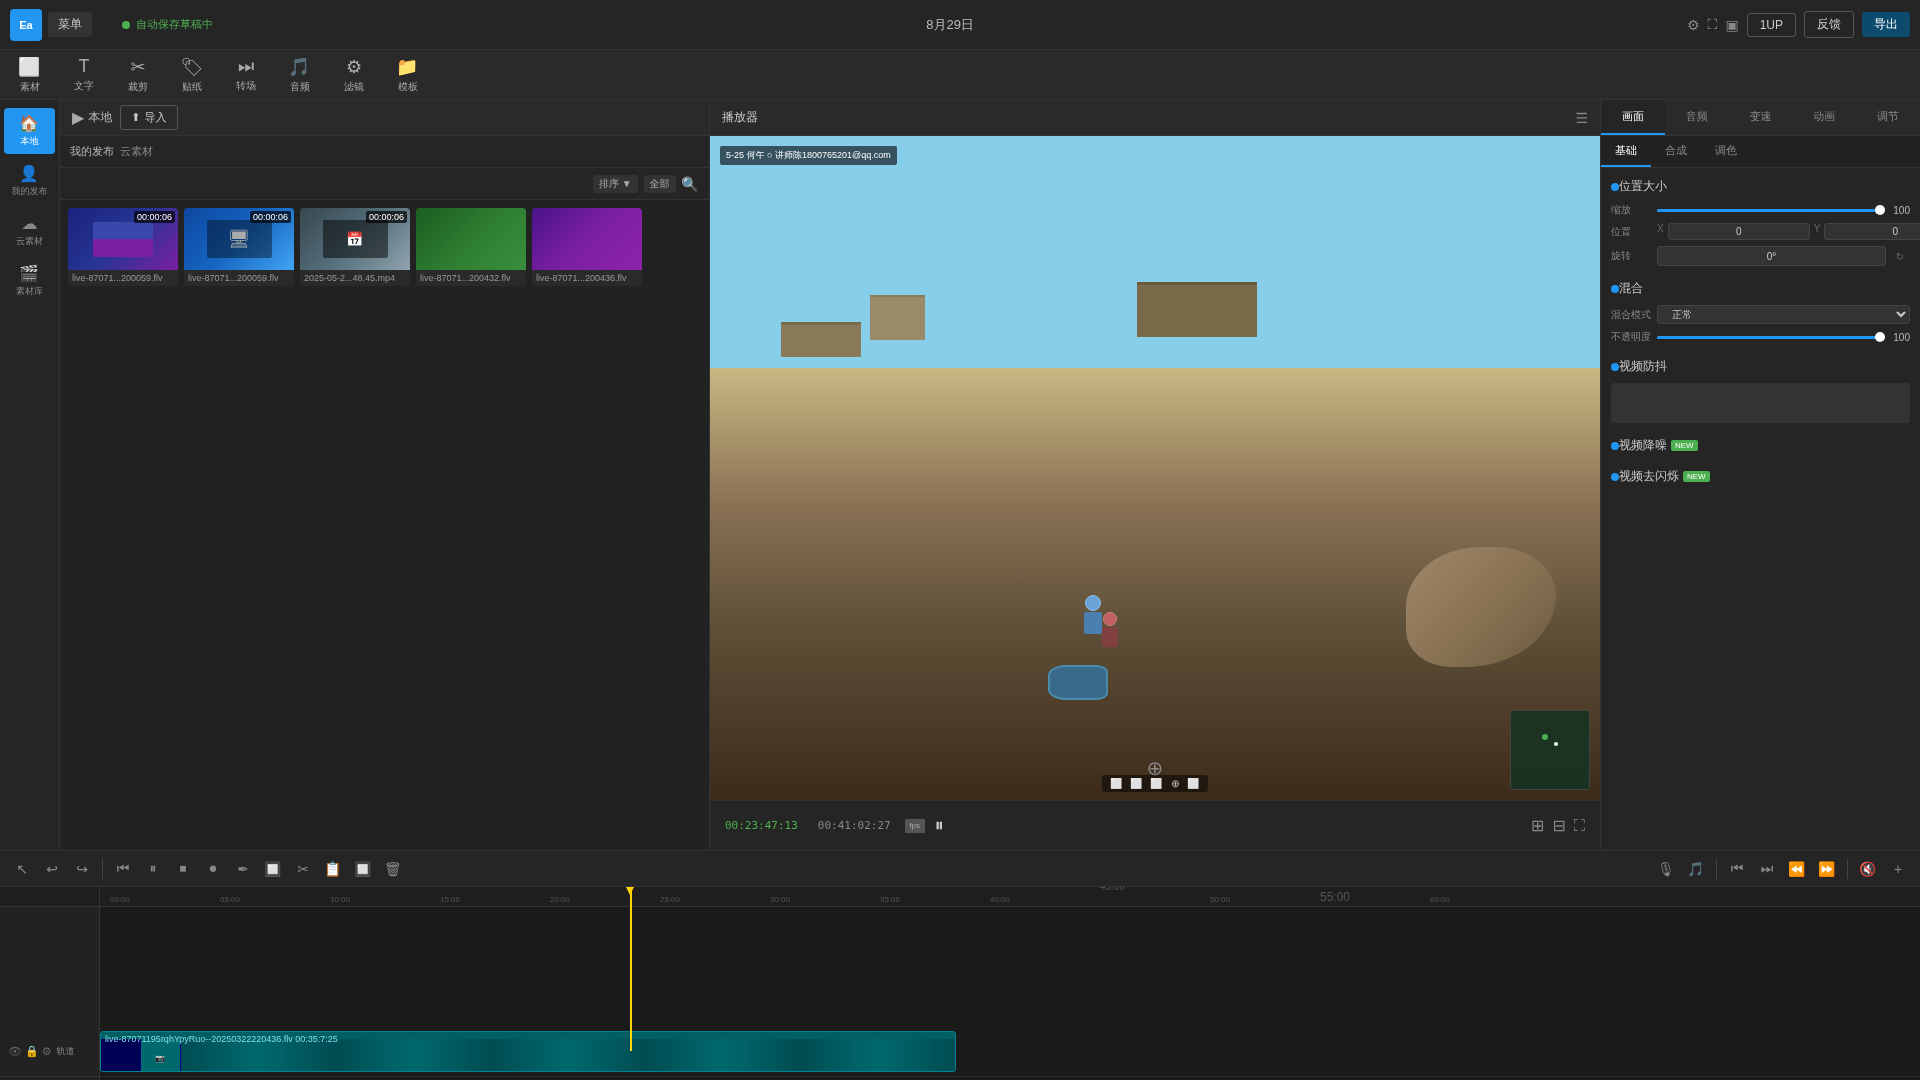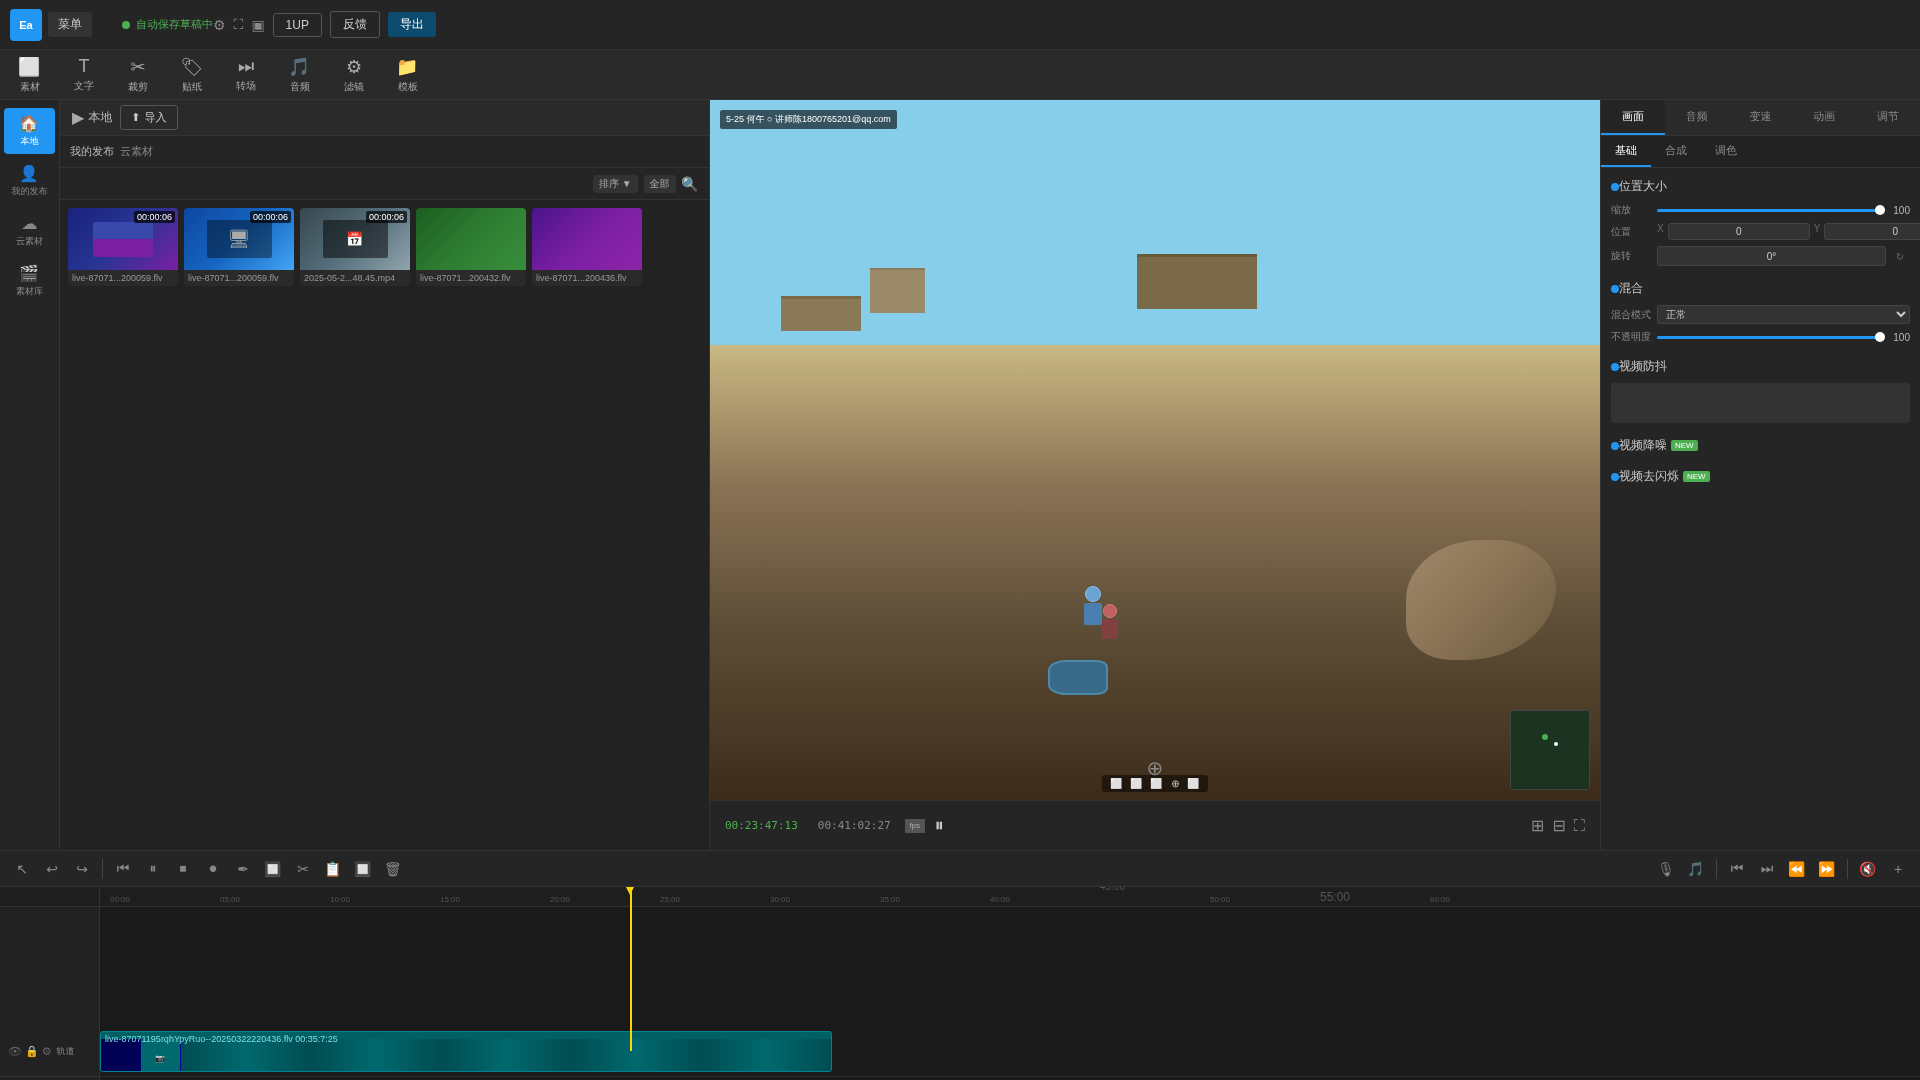--- a/index.html
+++ b/index.html
@@ -447,21 +447,21 @@
       padding: 2px 4px;
       text-align: center;
     }
     .prop-select {
       flex: 1;
       background: #333;
       border: 1px solid #444;
       border-radius: 3px;
       color: #ccc;
       font-size: 10px;
-      padding: 2px 4px;
+      padding: 2px 10px;
     }
 
     
     .timeline-area {
       height: 230px;
       background: #1a1a1a;
       border-top: 1px solid #333;
       display: flex;
       flex-direction: column;
       flex-shrink: 0;
@@ -577,20 +577,23 @@
     <div class="logo-icon">
       <span>Ea</span>
     </div>
     <div class="top-bar-menu">
       <div class="menu-item">菜单</div>
     </div>
   </div>
   <div class="top-bar-status">
     <div class="status-dot"></div>
     <span>自动保存草稿中</span>
+  </div>
+  <div class="top-bar-center">
+    <span>8月29日</span>
   </div>
   <div class="top-bar-right">
     <span style="font-size:14px; color:#888; cursor:pointer;">⚙</span>
     <span style="font-size:14px; color:#888; cursor:pointer;">⛶</span>
     <span style="font-size:14px; color:#888; cursor:pointer;">▣</span>
     <div class="top-bar-btn btn-outline">1UP</div>
     <div class="top-bar-btn btn-outline">反馈</div>
     <div class="top-bar-btn btn-green">导出</div>
   </div>
 </div>
@@ -730,20 +733,24 @@
             <div style="width:100%; height:100%; background:linear-gradient(135deg, #4a148c 0%, #7b1fa2 50%, #8e24aa 100%);"></div>
           </div>
           <div class="media-label">live-87071...200436.flv</div>
         </div>
 
       </div>
     </div>
   </div>
 
   <div class="preview-panel">
+    <div class="preview-header">
+      <span>播放器</span>
+      <span style="font-size:14px; color:#888; cursor:pointer;">☰</span>
+    </div>
 
     <div class="preview-viewport">
       <div class="video-placeholder">
 
         <div style="width:100%; height:100%; background: linear-gradient(180deg, #87CEEB 0%, #87CEEB 35%, #c8b882 35%, #8B7355 55%, #5D4E37 75%, #3D2B1A 100%); position:relative;">
 
           <div style="position:absolute; top:10px; left:10px; background:rgba(0,0,0,0.6); padding:3px 6px; border-radius:2px; font-size:9px; color:#fff; white-space:nowrap;">5-25 何午 ○ 讲师陈1800765201@qq.com</div>
 
           <div style="position:absolute; top:28%; left:8%; width:80px; height:35px; background:#8a7a5a; border-top:3px solid #7a6a4a;"></div>
           <div style="position:absolute; top:24%; left:18%; width:55px; height:45px; background:#9a8a6a; border-top:2px solid #8a7a5a;"></div>
@@ -974,21 +981,21 @@
         <div style="position:absolute; top:0; left:530px; width:2px; bottom:-145px; background:#FFD700; z-index:10;"></div>
         <div style="position:absolute; top:0; left:526px; width:0; height:0; border-left:4px solid transparent; border-right:4px solid transparent; border-top:8px solid #FFD700;"></div>
       </div>
 
       <div class="tracks-area">
 
         <div style="height:120px;"></div>
 
         <div class="track-row">
 
-          <div class="video-clip" style="left:0px; width:732px; top:4px; bottom:4px;">
+          <div class="video-clip" style="left:0px; width:856px; top:4px; bottom:4px;">
             <div class="video-clip-label">live-87071195rqhYpyRuo--20250322220436.flv  00:35:7:25</div>
 
             <div style="width:100%; height:100%; display:flex; margin-top:14px;">
               <div style="width:40px; height:100%; background:#005; border-right:1px solid #007; flex-shrink:0;"></div>
               <div style="width:40px; height:100%; background:#00696e; border-right:1px solid #008; flex-shrink:0; display:flex; align-items:center; justify-content:center;">
                 <span style="font-size:8px; color:#80DEEA;">📷</span>
               </div>
               <div style="flex:1; height:100%; background:linear-gradient(90deg, #004d52 0%, #00696e 10%, #004d52 20%, #00696e 30%, #004d52 40%, #00696e 50%, #004d52 60%, #00696e 70%, #004d52 80%, #00696e 90%, #004d52 100%);"></div>
             </div>
           </div>

